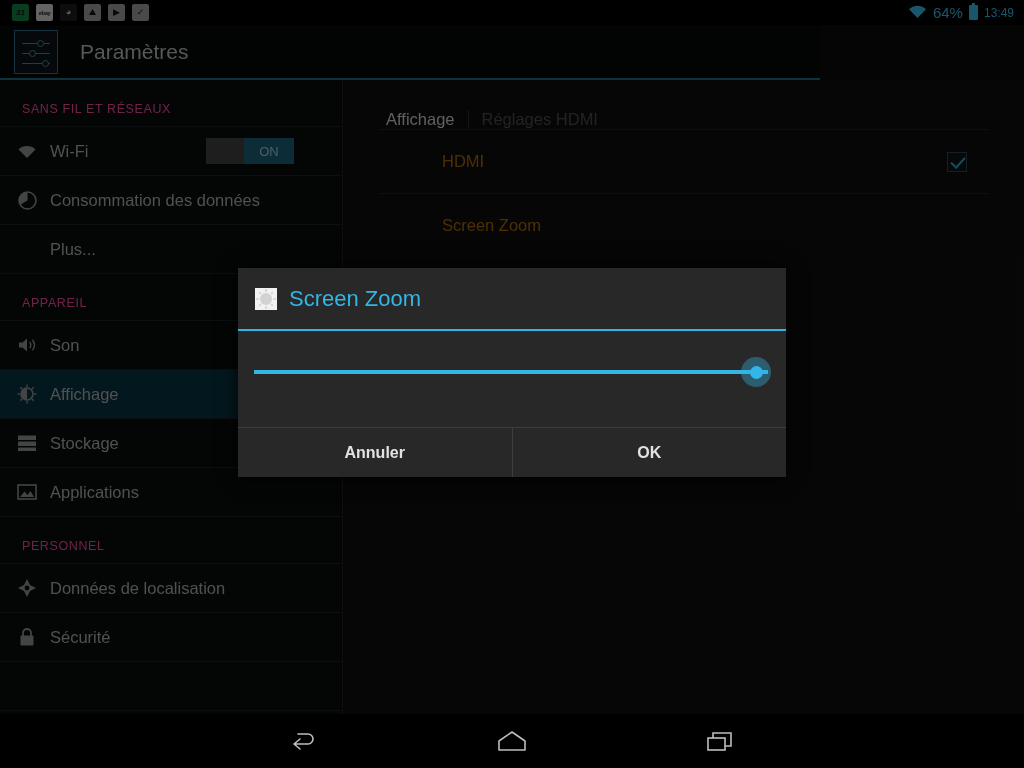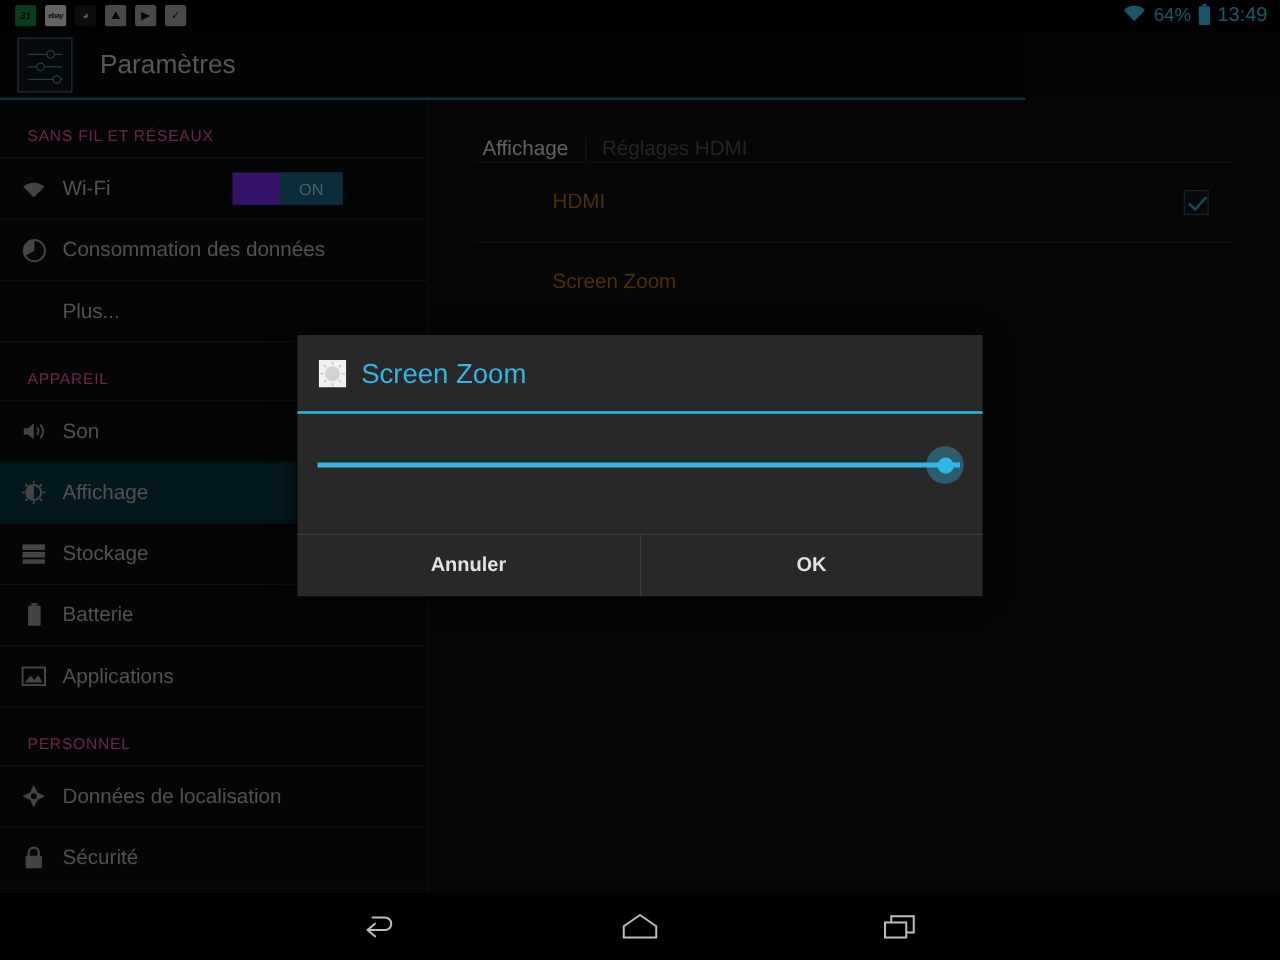--- a/index.html
+++ b/index.html
@@ -34,21 +34,21 @@
   }
   .notif-ico.dark { background: #1d1d1d; color: #b8b8b8; }
   .notif-ico.cal { background: #15803d; color: #111; font-weight: bold; font-size: 8px; font-style: italic;}
   .notif-ico.ebay { background: #cfcfcf; color:#2b2b2b; font-size: 6px; font-weight: bold; letter-spacing: -0.5px;}
   #status-right {
     margin-left: auto; padding-right: 10px;
     display: flex; align-items: center; gap: 6px;
     color: #35b4e0; font-size: 15px;
   }
   #status-right .pct { font-size: 15px; }
-  #status-right .clk { font-size: 16px; }
+  #status-right .clk { font-size: 12px; }
   .batt-ico {
     width: 9px; height: 15px;
     border: 1.5px solid #35b4e0; border-radius: 1px;
     position: relative; background: #35b4e0;
   }
   .batt-ico:before {
     content: ""; position: absolute; top: -3px; left: 2px;
     width: 3px; height: 2px; background: #35b4e0;
   }
 
@@ -97,22 +97,22 @@
   }
   .side-row.selected { background: #08323f; }
   .side-row .ico {
     width: 26px; height: 24px; margin-right: 10px;
     display: flex; align-items: center; justify-content: center;
     color: #8e8e8e;
   }
   .side-row .lbl { flex: 1; }
   .side-row.noicon .lbl { padding-left: 36px; }
   .toggle {
-    width: 88px; height: 26px; margin-right: 68px;
-    background: #6d28d9; display: flex;
+    width: 88px; height: 26px; margin-right: 48px;
+    background: #404040; display: flex;
   }
   .toggle .off { flex: 1; }
   .toggle .on {
     width: 50px; background: #1b5c73; color: #9fc6d4;
     font-size: 13px; display: flex; align-items: center; justify-content: center;
   }
 
   
   #content {
     position: absolute; top: 80px; left: 344px;
@@ -308,29 +308,20 @@
       <span class="ico">
         <svg width="20" height="18" viewBox="0 0 20 18">
           <rect x="1" y="1.5" width="18" height="4.5" fill="#8e8e8e"></rect>
           <rect x="1" y="7.5" width="18" height="4.5" fill="#8e8e8e"></rect>
           <rect x="1" y="13.5" width="18" height="3.5" fill="#8e8e8e"></rect>
         </svg>
       </span>
       <span class="lbl">Stockage</span>
     </div>
 
-    <div class="side-row">
-      <span class="ico">
-        <svg width="13" height="20" viewBox="0 0 13 20">
-          <rect x="4" y="0.5" width="5" height="2" fill="#8e8e8e"></rect>
-          <rect x="1.5" y="2.5" width="10" height="16" rx="1" fill="#8e8e8e"></rect>
-        </svg>
-      </span>
-      <span class="lbl">Batterie</span>
-    </div>
 
     <div class="side-row">
       <span class="ico">
         <svg width="20" height="18" viewBox="0 0 20 18">
           <rect x="1" y="2" width="18" height="14" fill="none" stroke="#8e8e8e" stroke-width="1.6"></rect>
           <path d="M3 14 l4.5-5.5 3 3.5 3-4 3.5 6 Z" fill="#8e8e8e"></path>
         </svg>
       </span>
       <span class="lbl">Applications</span>
     </div>

